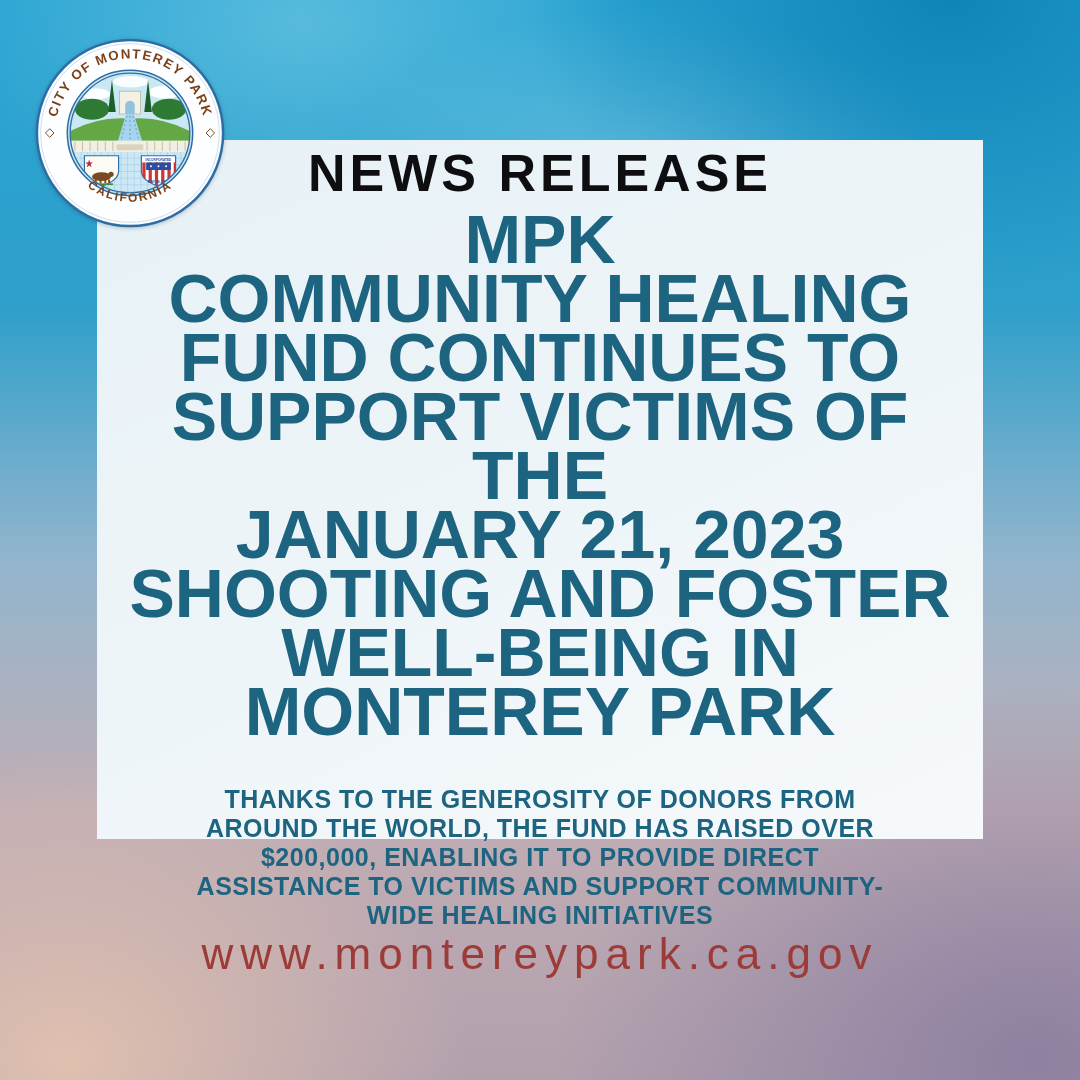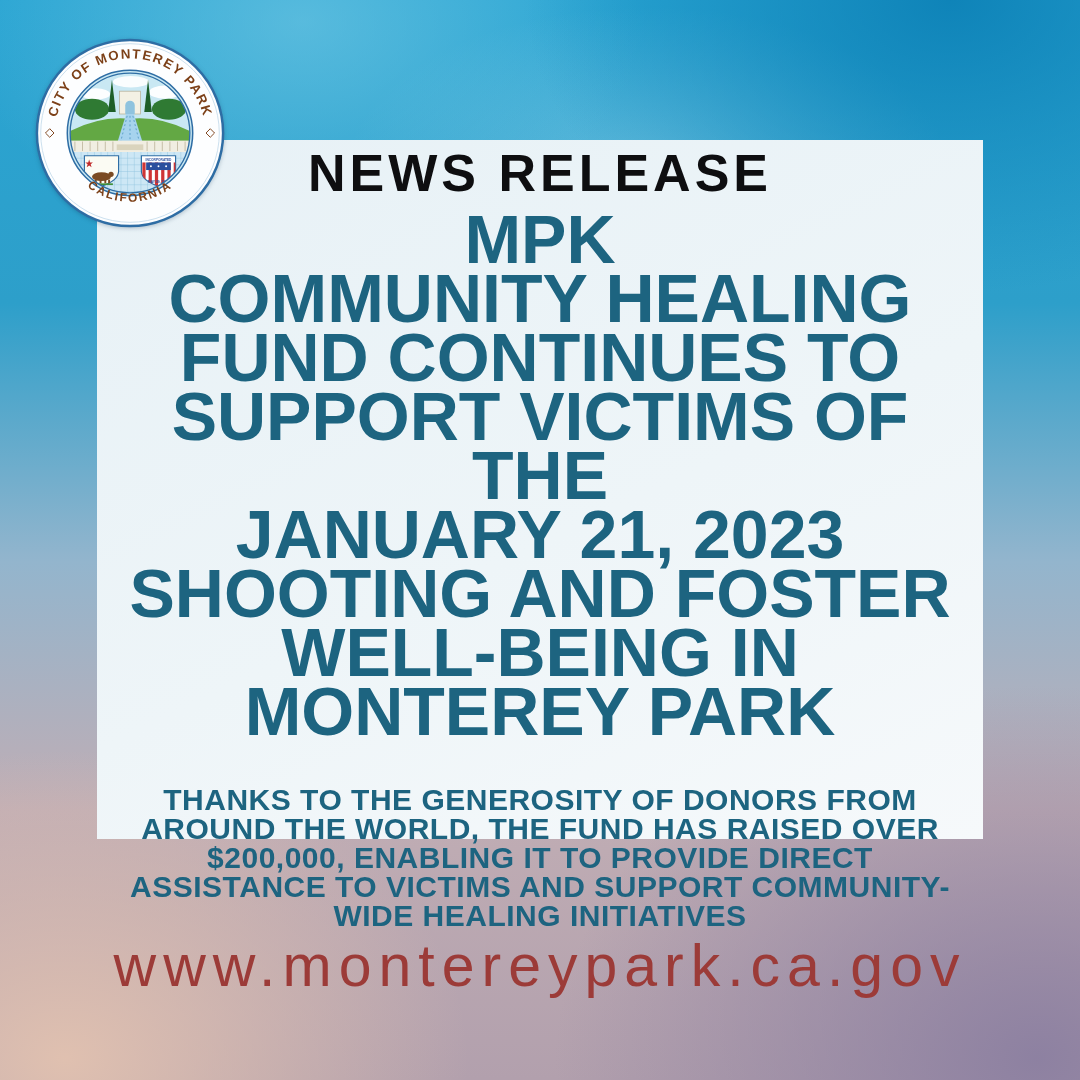--- a/index.html
+++ b/index.html
@@ -31,26 +31,26 @@
     font-size:52px;line-height:58px;font-weight:700;
     letter-spacing:4px;color:#0e0e10;white-space:pre-line;
   }
   .headline{
     margin:8px 0 0 0;
     font-size:68px;line-height:59px;font-weight:700;
     letter-spacing:0;color:#1d6480;white-space:pre-line;
   }
   .bodytext{
     margin:44px 0 0 0;
-    font-size:30px;line-height:29px;font-weight:700;
+    font-size:25px;line-height:29px;font-weight:700;
     letter-spacing:.5px;color:#1d6480;white-space:pre-line;
   }
   .website{
-    margin-top:12px;
-    font-size:59px;line-height:48px;font-weight:400;
+    margin-top:0;
+    font-size:44px;line-height:48px;font-weight:400;
     letter-spacing:7px;color:#9c3b38;
     cursor:pointer;
   }
   .seal{position:absolute;left:35px;top:38px;width:190px;height:190px;}
   .seal svg{display:block;filter:drop-shadow(0 1px 2px rgba(0,40,70,.25));}
 </style>
 </head>
 <body>
 
 <div class="canvas">

